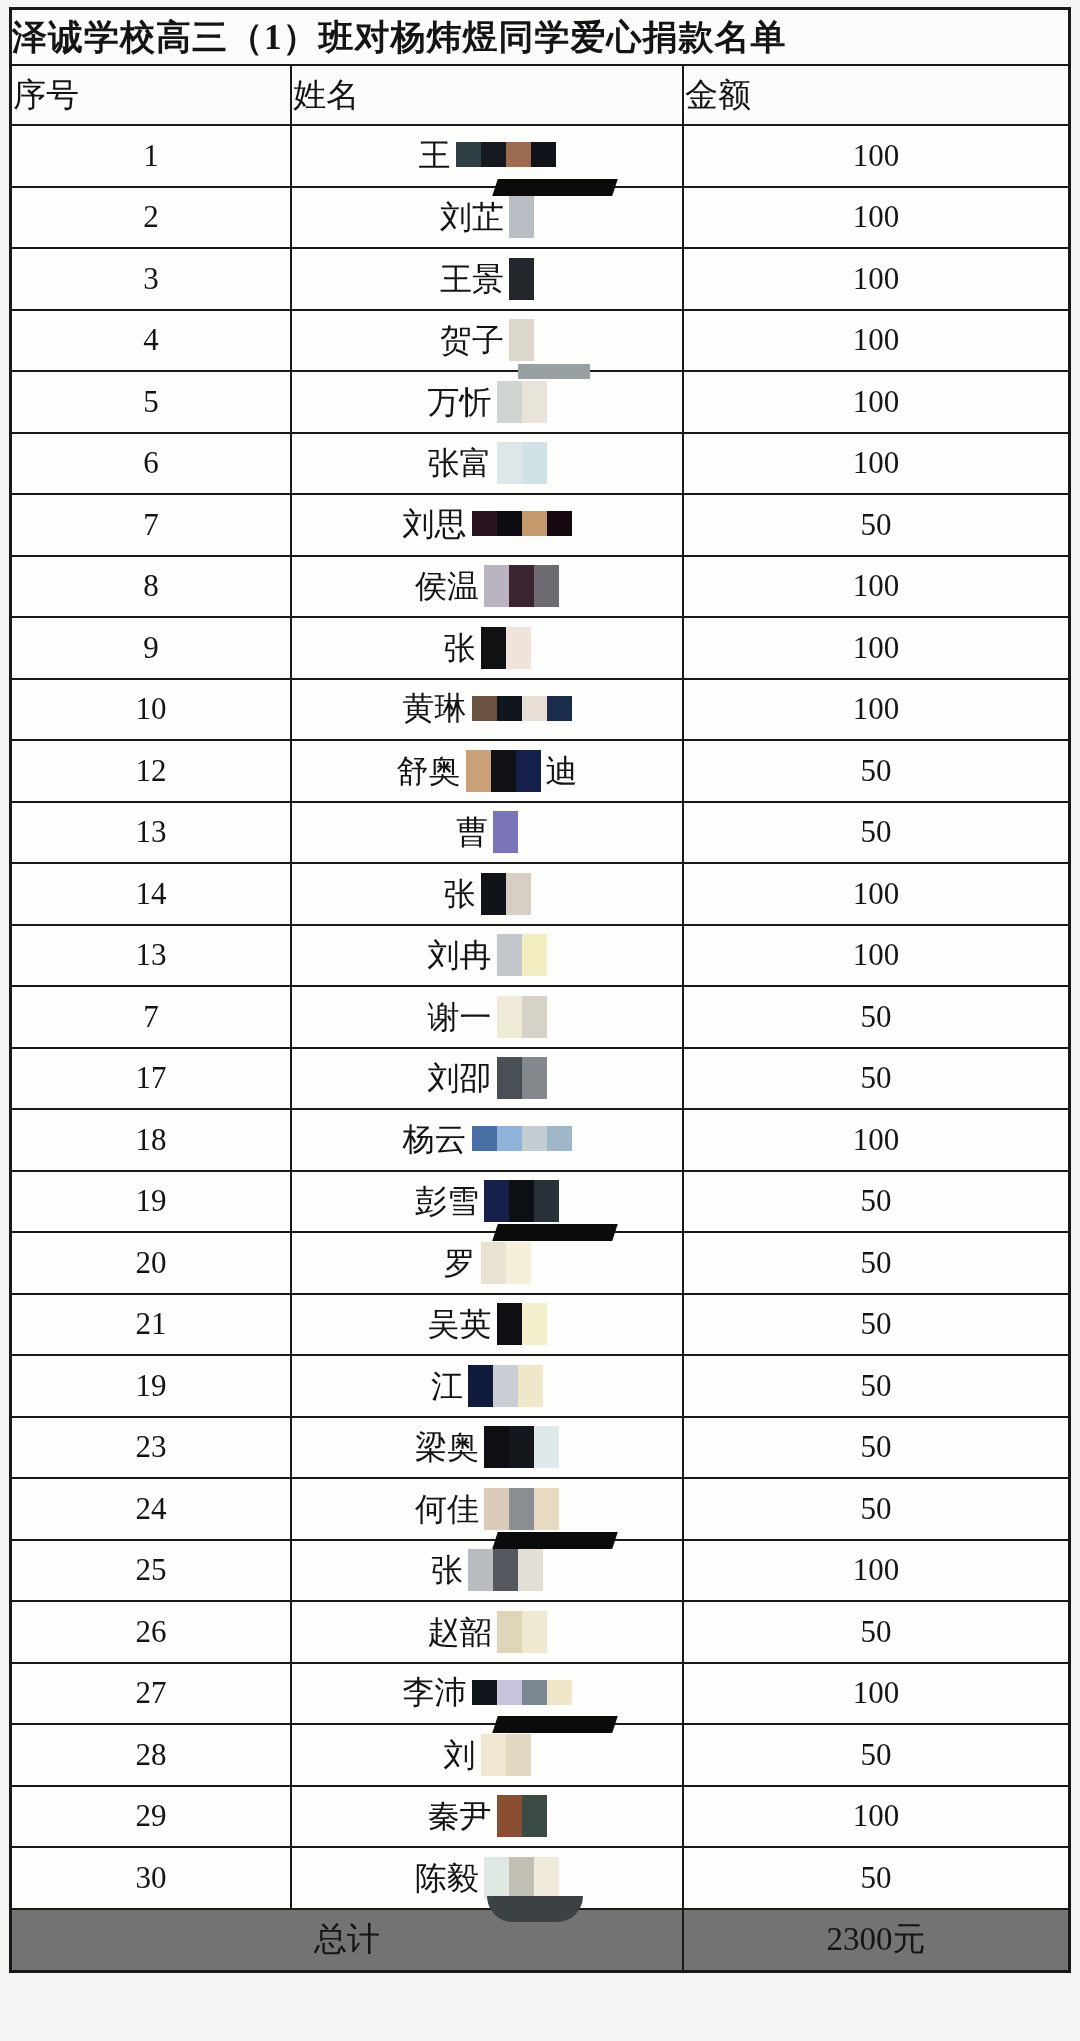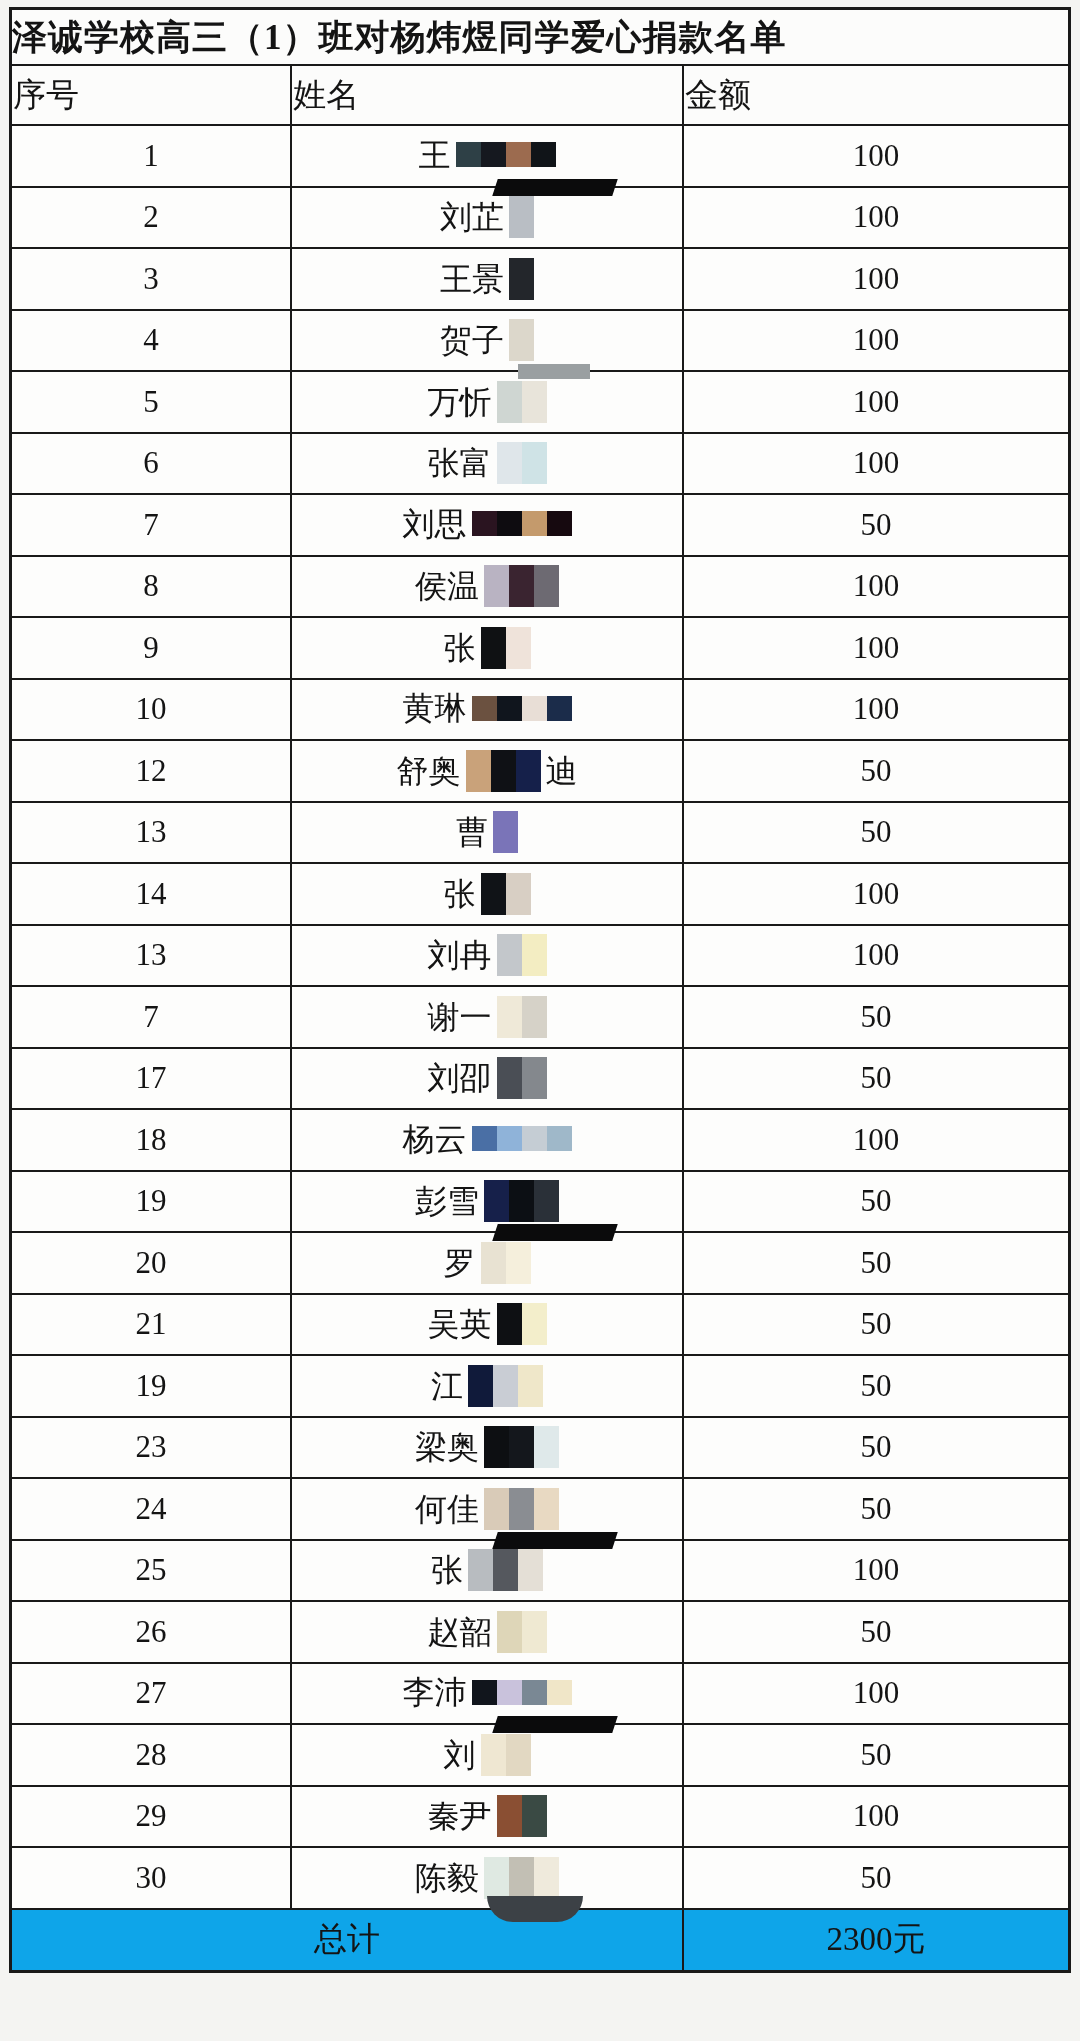--- a/index.html
+++ b/index.html
@@ -85,21 +85,21 @@
   .bar-black-round{
     left:50%;bottom:-14px;
     width:96px;height:26px;
     background:#3c4146;
     border-radius:0 0 48px 48px;
   }
   tfoot td{
     height:58px;
     font-size:33px;
     text-align:center;
-    background:#0ea5e9;
+    background:#737373;
   }
 </style>
 </head>
 <body>
 
 <div class="page">
   <table class="donation">
     <colgroup>
       <col class="c-serial">
         <col class="c-name">

